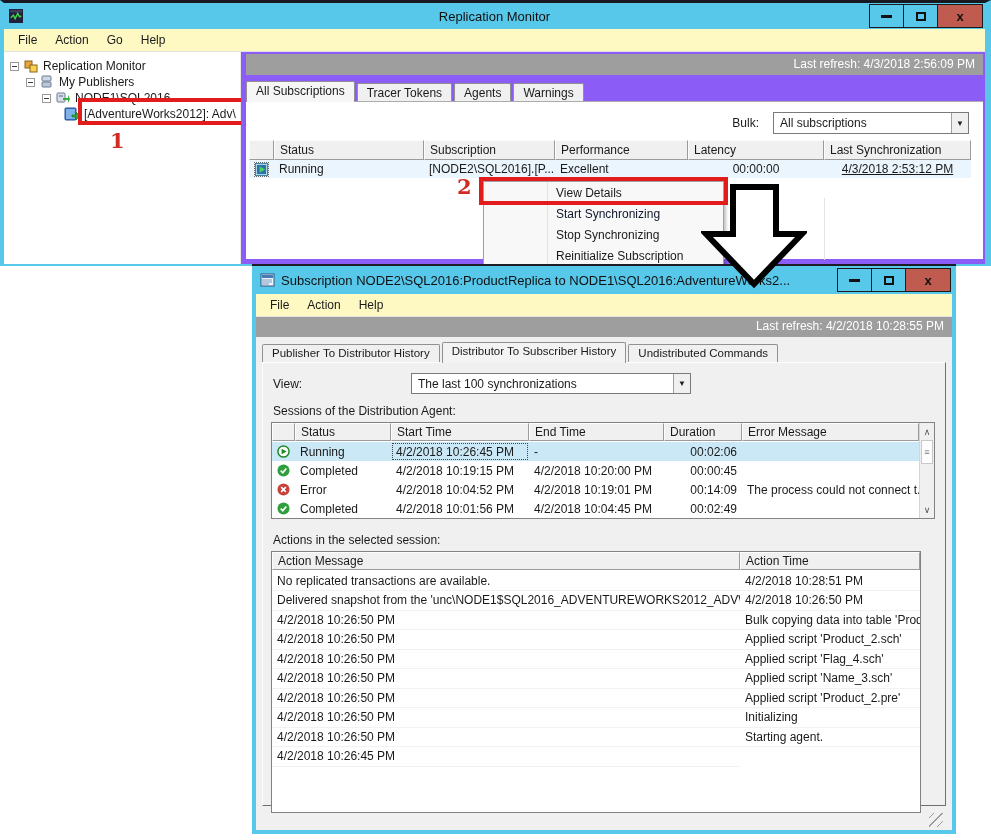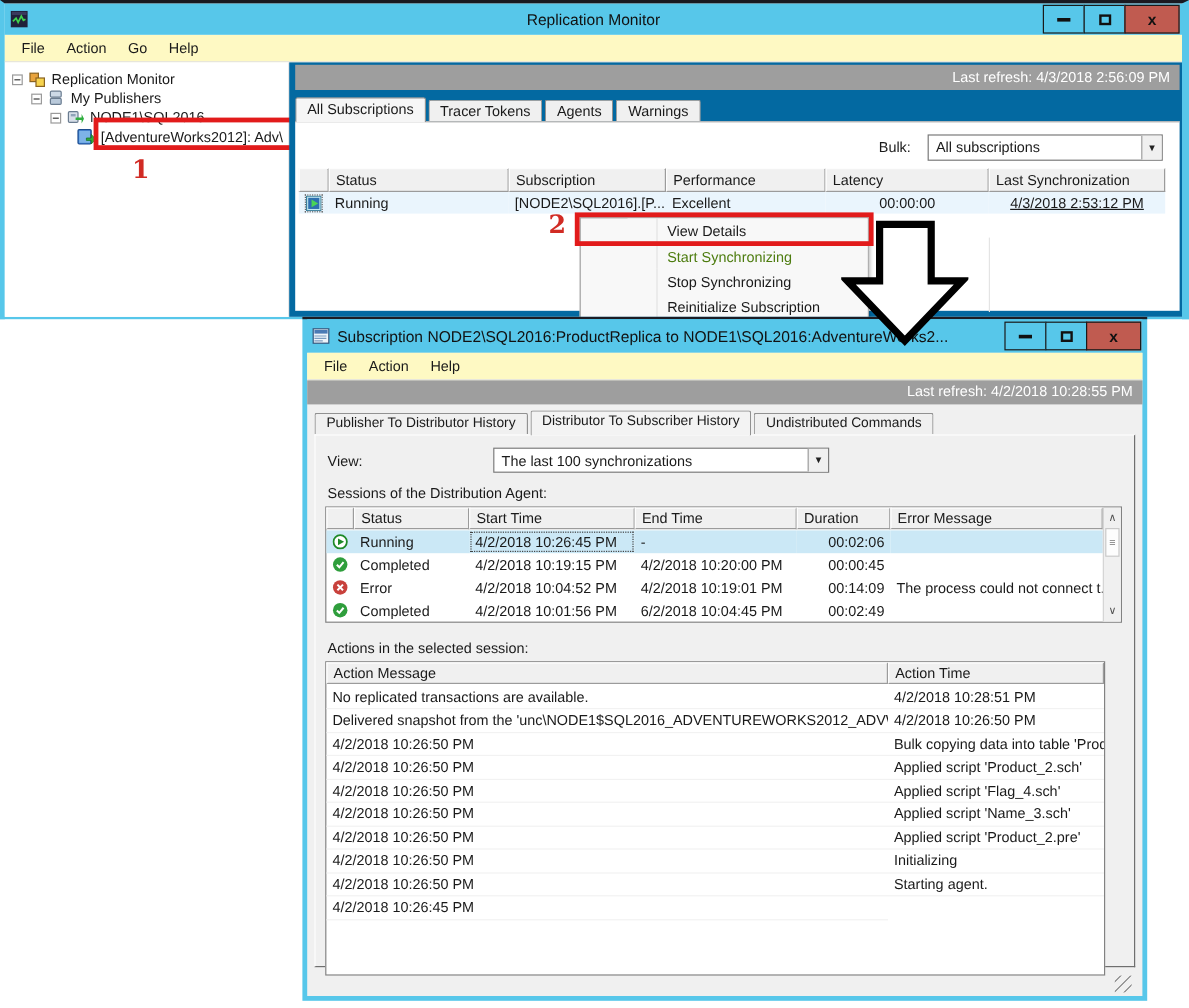--- a/index.html
+++ b/index.html
@@ -28,21 +28,21 @@
   #win1 .winbtns { position:relative; }
   #win1-body { display:flex; height:212px; }
   #tree-panel { width:237px; background:#fff; padding-top:6px; position:relative; border-right:1px solid #e8e8e8; }
   .tree-row { display:flex; align-items:center; height:16px; white-space:nowrap; font-size:12px; }
   .expander { width:9px; height:9px; border:1px solid #9a9a9a; background:#fff; position:relative; flex:0 0 9px; margin-right:4px; }
   .expander::after { content:""; position:absolute; left:1px; right:1px; top:3px; height:1px; background:#3c3c3c; }
   .ticon { width:16px; height:14px; margin-right:4px; flex:0 0 16px; }
   .redbox1 { left:74px; top:46px; width:176px; height:27px; border:4px solid #e21b1b; pointer-events:none; }
   .num-label { color:#d12b24; font-size:21px; font-weight:bold; font-family:"DejaVu Serif","Liberation Serif",serif; }
 
-  #right-panel { flex:1; position:relative; background:#0369a1; padding:2px 2px 0 5px; }
+  #right-panel { flex:1; position:relative; background:#8b5cf6; padding:2px 2px 0 5px; }
   #w1-tabs { display:flex; margin-top:5px; align-items:flex-end; height:21px; padding-left:0; }
   .tab { border:1px solid #919191; border-bottom:none; background:#f0f0f0; padding:2px 9px 3px 9px; height:18px; margin-right:2px; white-space:nowrap; border-radius:2px 2px 0 0; }
   .tab.active { background:#f6f6f6; height:21px; position:relative; z-index:2; margin-bottom:-1px; }
   #w1-content { border-top:1px solid #acacac; background:#fff; height:158px; position:relative; }
   #show-row { position:absolute; left:0; right:14px; top:10px; display:flex; justify-content:flex-end; align-items:center; gap:14px; }
   .combo { display:flex; align-items:center; border:1px solid #7a7a7a; background:#fff; height:22px; }
   .combo .val { padding:0 6px; white-space:nowrap; overflow:hidden; flex:1; }
   .combo .arrow { width:17px; align-self:stretch; border-left:1px solid #a0a0a0; background:#f0f0f0; display:flex; align-items:center; justify-content:center; font-size:8px; color:#222; }
   #show-combo { width:196px; }
 
@@ -50,21 +50,21 @@
   .hcell { background:#f0f0f0; border:1px solid; border-color:#fdfdfd #9b9b9b #9b9b9b #fdfdfd; padding:2px 5px 2px 5px; white-space:nowrap; overflow:hidden; font-size:12px; }
   .cell { padding:2px 5px; white-space:nowrap; overflow:hidden; font-size:12px; display:flex; align-items:center; }
   #w1-table { position:absolute; left:3px; top:38px; grid-template-columns:25px 150px 131px 133px 136px 147px; }
   #w1-table .row-bg { background:#eaf5fd; }
   .colline { width:1px; background:#e4e4e4; position:absolute; }
 
   
   #ctx-menu { left:483px; top:181px; width:241px; background:#f8f8f8; border:1px solid #a0a0a0; box-shadow:2px 2px 3px rgba(0,0,0,.25); z-index:20; }
   .ctx-item { height:21px; display:flex; align-items:center; padding-left:33px; position:relative; background:#f8f8f8;margin-left:39px; }
   .ctx-item::before { content:""; position:absolute; left:24px; top:0; bottom:0; width:1px; background:#e3e3e3; }
-  .ctx-item.disabled { color:#4d7c0f; }
+  .ctx-item.disabled { color:#0f172a; }
   .redbox2 { left:479px; top:177px; width:249px; height:28px; border:4px solid #e21b1b; z-index:25; pointer-events:none; }
   #num2 { left:457px; top:174px; z-index:25; }
 
   
   #big-arrow { left:701px; top:183px; z-index:40; }
 
   
   #win2 { left:252px; top:264px; width:704px; height:570px; background:#57c7ea;
     border-top:2px solid #1c1c24; z-index:30; padding:0 4px 4px 4px; }
   #win2 .titlebar { height:28px; padding:0 0 0 4px; }
@@ -319,21 +319,21 @@
             <div class="cell">The process could not connect t...</div>
 
             <div class="cell">
                 <svg class="sicon" viewBox="0 0 14 14">
                   <circle cx="7" cy="7" r="6.5" fill="#2f9e3c"></circle>
                   <polyline points="4,7.2 6.2,9.4 10,4.8" fill="none" stroke="#fff" stroke-width="1.8"></polyline>
                 </svg>
               </div>
             <div class="cell">Completed</div>
             <div class="cell">4/2/2018 10:01:56 PM</div>
-            <div class="cell">6/2/2018 10:04:45 PM</div>
+            <div class="cell">4/2/2018 10:04:45 PM</div>
             <div class="cell" style="justify-content:flex-end;">00:02:49</div>
             <div class="cell"></div>
           </div>
           <div class="vscroll">
             <div class="sbtn">∧</div>
             <div class="sthumb">≡</div>
             <div class="strack"></div>
             <div class="sbtn">∨</div>
           </div>
         </div>

